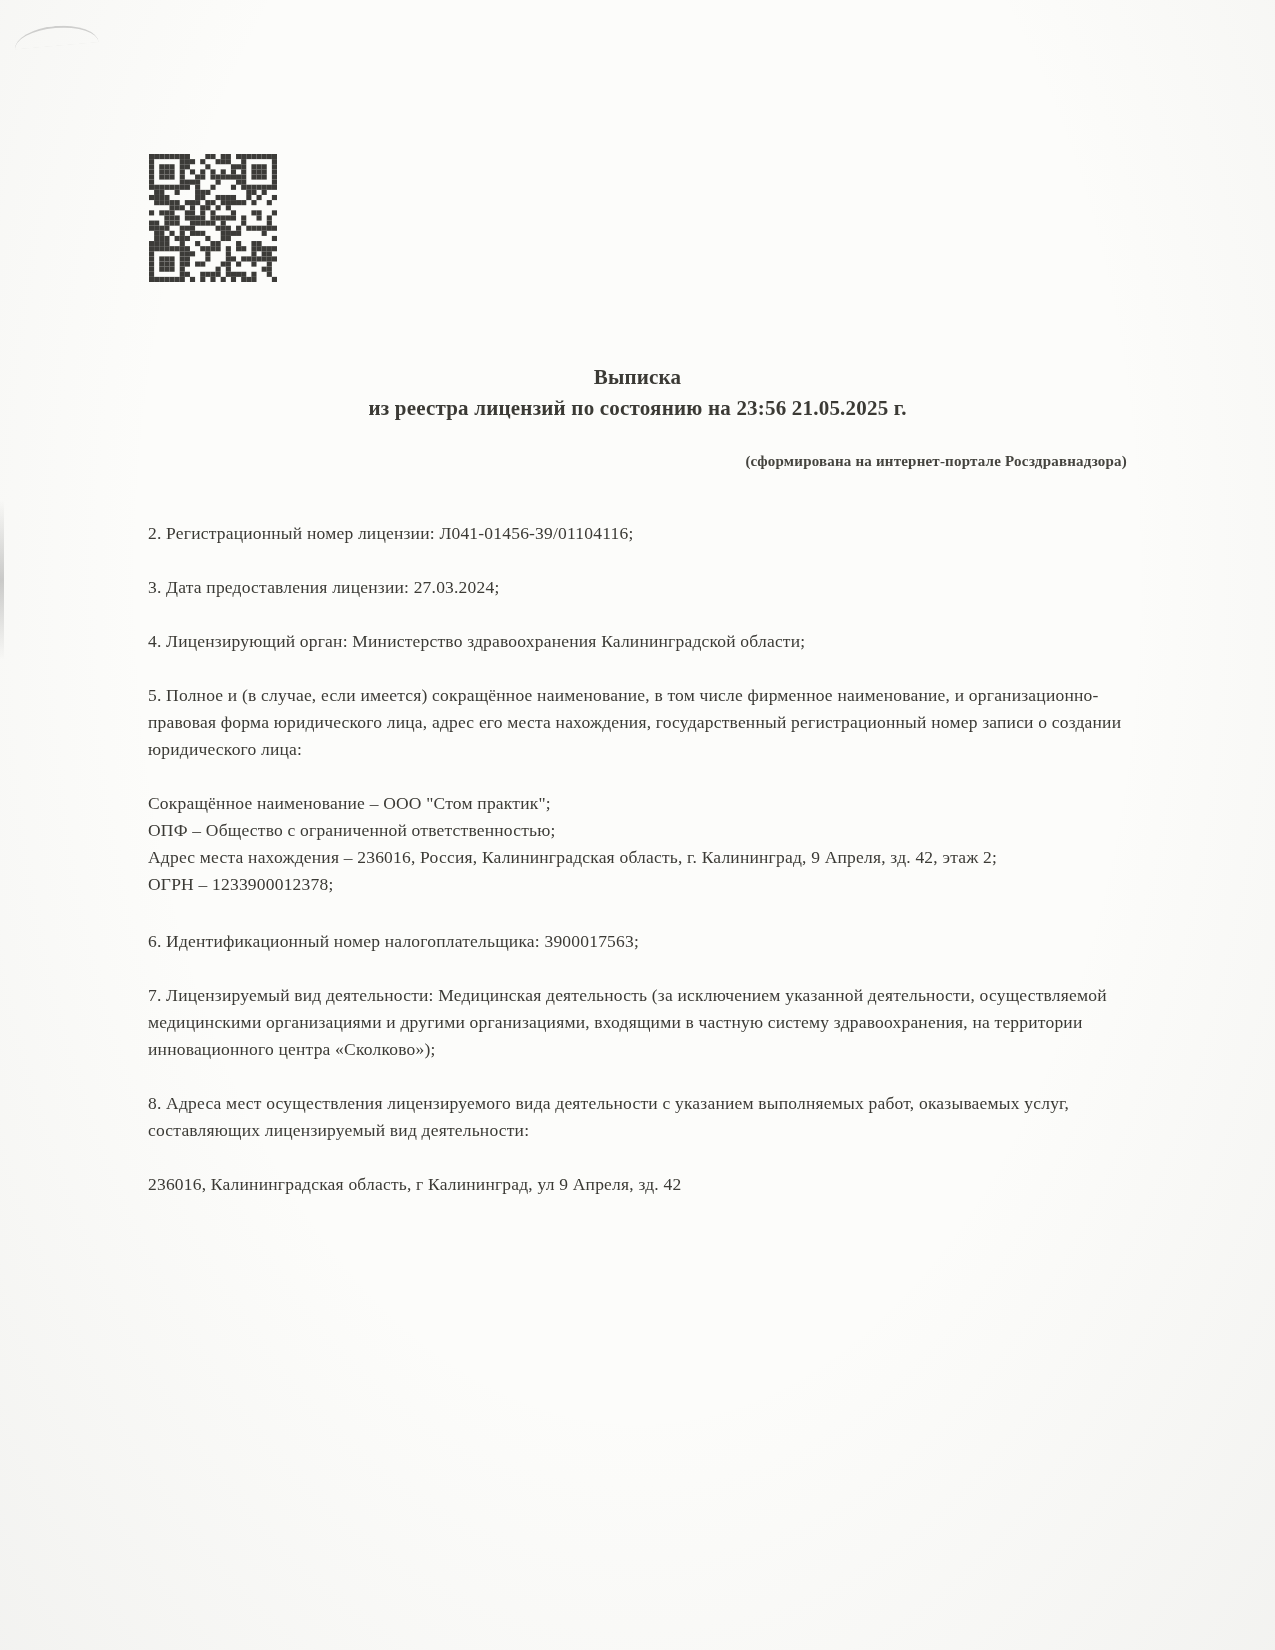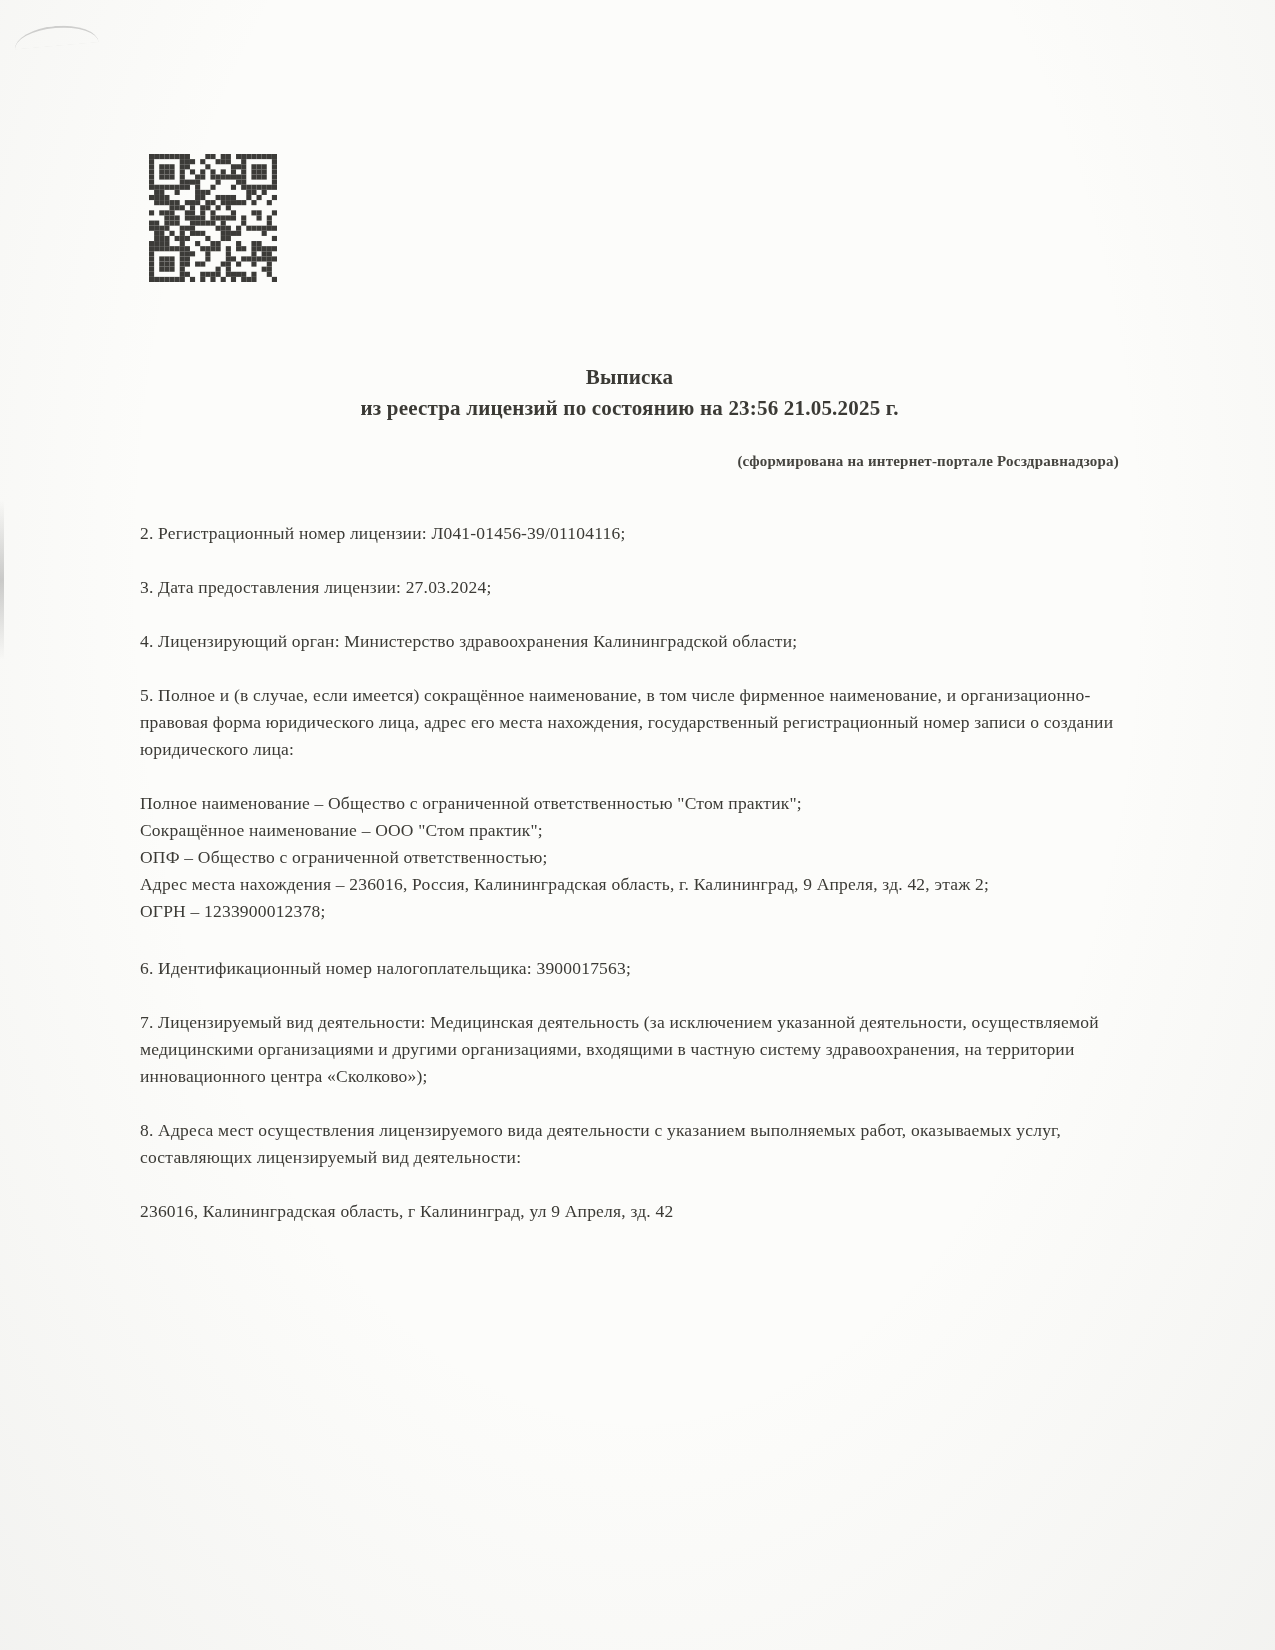--- a/index.html
+++ b/index.html
@@ -29,21 +29,21 @@
     width: 4px; height: 160px;
     background: linear-gradient(to bottom, rgba(0,0,0,0), rgba(60,60,60,0.25), rgba(0,0,0,0));
   }
   .qr {
     position: absolute;
     left: 149px; top: 154px;
     width: 128px; height: 128px;
   }
   .content {
     position: absolute;
-    left: 140px; top: 362px;
+    left: 148px; top: 362px;
     width: 979px;
     font-size: 17.5px;
     line-height: 27px;
     letter-spacing: 0.2px;
   }
   .title-block { text-align: center; font-weight: bold; font-size: 21px; line-height: 31px; }
   .formation-note {
     margin-top: 26px;
     text-align: right;
     font-size: 15px;
@@ -417,21 +417,20 @@
 
     <div class="formation-note">(сформирована на интернет-портале Росздравнадзора)</div>
 
     <div class="items">
       <p class="item">2. Регистрационный номер лицензии: Л041-01456-39/01104116;</p>
       <p class="item">3. Дата предоставления лицензии: 27.03.2024;</p>
       <p class="item">4. Лицензирующий орган: Министерство здравоохранения Калининградской области;</p>
       <p class="item">5. Полное и (в случае, если имеется) сокращённое наименование, в том числе фирменное наименование, и организационно-правовая форма юридического лица, адрес его места нахождения, государственный регистрационный номер записи о создании юридического лица:</p>
 
       <div class="org-block org-gap">
-        <p>Полное наименование – Общество с ограниченной ответственностью "Стом практик";</p>
         <p>Сокращённое наименование – ООО "Стом практик";</p>
         <p>ОПФ – Общество с ограниченной ответственностью;</p>
         <p>Адрес места нахождения – 236016, Россия, Калининградская область, г. Калининград, 9 Апреля, зд. 42, этаж 2;</p>
         <p>ОГРН – 1233900012378;</p>
       </div>
 
       <p class="item org-gap">6. Идентификационный номер налогоплательщика: 3900017563;</p>
       <p class="item">7. Лицензируемый вид деятельности: Медицинская деятельность (за исключением указанной деятельности, осуществляемой медицинскими организациями и другими организациями, входящими в частную систему здравоохранения, на территории инновационного центра «Сколково»);</p>
       <p class="item">8. Адреса мест осуществления лицензируемого вида деятельности с указанием выполняемых работ, оказываемых услуг, составляющих лицензируемый вид деятельности:</p>
 

